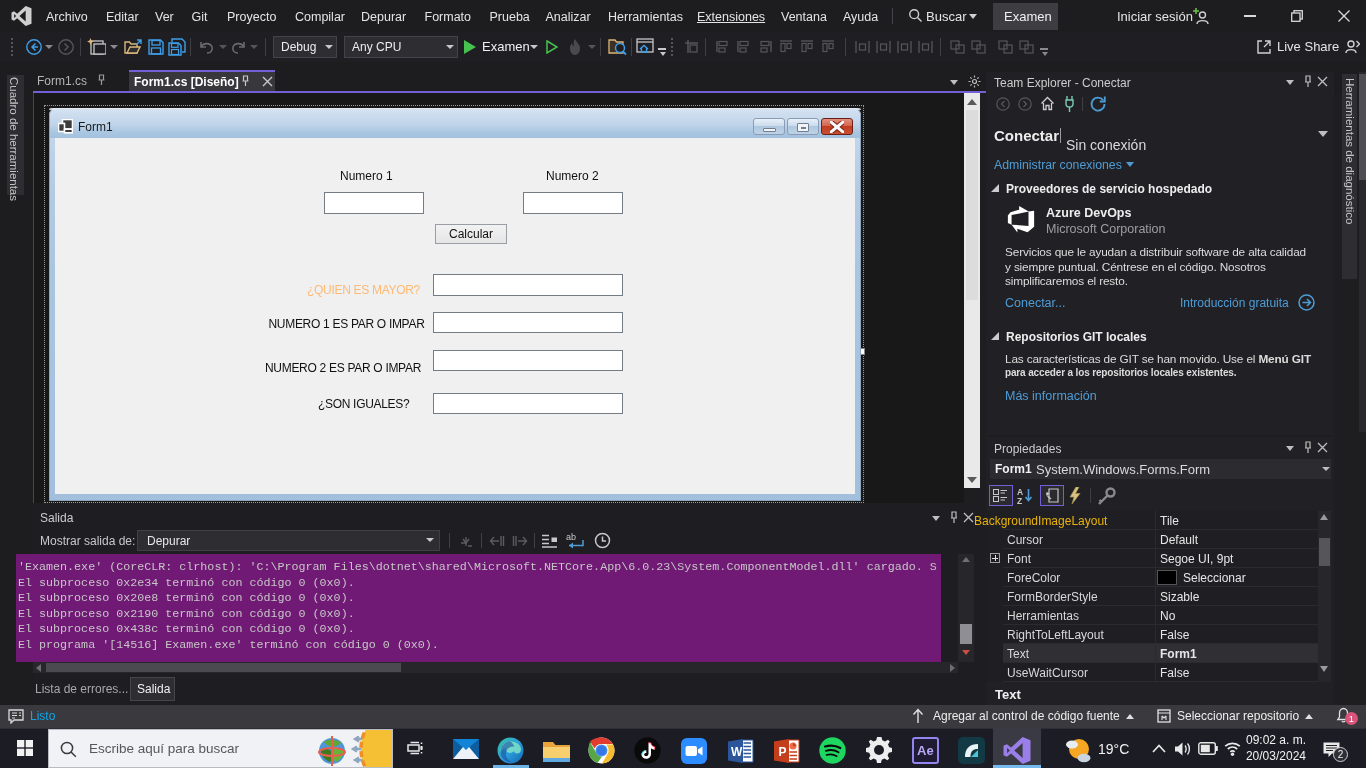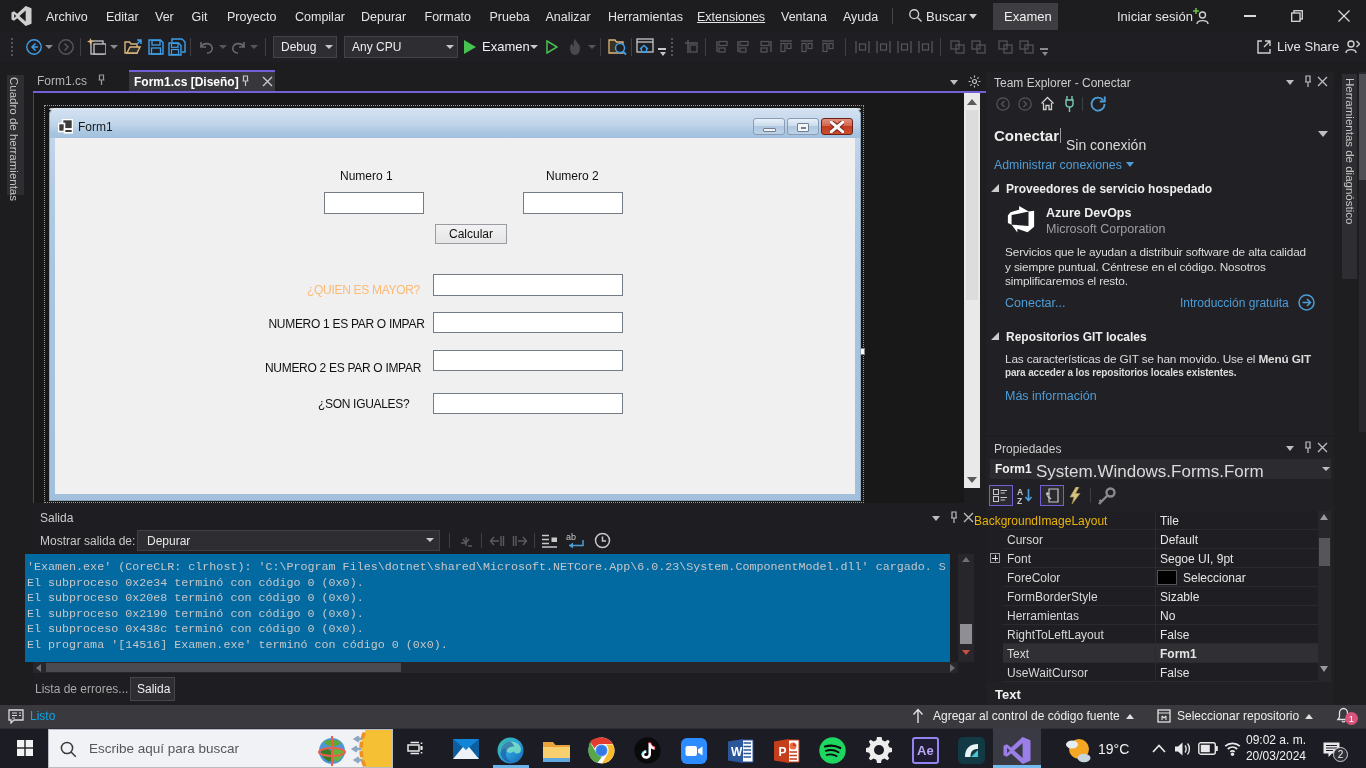--- a/index.html
+++ b/index.html
@@ -370,21 +370,21 @@
 <svg class="abs" style="left:566px;top:532px;" width="20" height="17" viewBox="0 0 20 17">
     <text x="0" y="8" font-size="9" fill="#C8C8C8" font-family="Liberation Sans">ab</text>
     <path d="M3 13.5 L17 13.5 L17 8" stroke="#4E9CD6" stroke-width="1.5" fill="none"></path>
     <path d="M3 13.5 L7 10.5 L7 16.5 Z" fill="#4E9CD6"></path>
   </svg>
 <svg class="abs" style="left:594px;top:532px;" width="17" height="17" viewBox="0 0 17 17">
     <circle cx="8.5" cy="8.5" r="7" fill="none" stroke="#C8C8C8" stroke-width="1.5"></circle>
     <path d="M8.5 4.5 L8.5 9 L12 9" stroke="#C8C8C8" stroke-width="1.5" fill="none"></path>
   </svg>
 
-<div class="abs" style="left:25px;top:554px;width:925px;height:108px;background:#0369a1;overflow:hidden;">
+<div class="abs" style="left:16px;top:554px;width:925px;height:108px;background:#701a75;overflow:hidden;">
   <div style="position:absolute;left:2px;top:6px;font-family:'Liberation Mono',monospace;font-size:11.7px;line-height:15.5px;color:#C6C6C6;white-space:pre;">'Examen.exe' (CoreCLR: clrhost): 'C:\Program Files\dotnet\shared\Microsoft.NETCore.App\6.0.23\System.ComponentModel.dll' cargado. S
 El subproceso 0x2e34 terminó con código 0 (0x0).
 El subproceso 0x20e8 terminó con código 0 (0x0).
 El subproceso 0x2190 terminó con código 0 (0x0).
 El subproceso 0x438c terminó con código 0 (0x0).
 El programa '[14516] Examen.exe' terminó con código 0 (0x0).</div>
 </div>
 
 <div class="abs" style="left:33px;top:662px;width:925px;height:11px;background:#26262B;"></div>
 <div class="abs" style="left:36px;top:664px;width:0;height:0;border-top:4px solid transparent;border-bottom:4px solid transparent;border-right:5px solid #6E6E74;"></div>
@@ -470,21 +470,21 @@
 <div class="abs" style="left:1286px;top:446px;width:0;height:0;border-left:4.5px solid transparent;border-right:4.5px solid transparent;border-top:5px solid #BEBEBE;"></div>
 <svg class="abs" style="left:1302px;top:441px;" width="12" height="13" viewBox="0 0 12 13">
     <path d="M4 1 L8 1 L8 7 L4 7 Z M3 7 L9 7 M6 7 L6 12" stroke="#BEBEBE" stroke-width="1.2" fill="none"></path>
   </svg>
 <svg class="abs" style="left:1317px;top:442px;" width="11" height="11" viewBox="0 0 11 11">
     <path d="M1 1 L10 10 M10 1 L1 10" stroke="#BEBEBE" stroke-width="1.3"></path>
   </svg>
 
 <div class="abs" style="left:990px;top:459px;width:341px;height:20px;background:#2B2B30;"></div>
 <div class="txt" style="left:995px;top:462px;font-size:12px;font-weight:bold;color:#F2F2F2;">Form1</div>
-<div class="txt" style="left:1036px;top:462px;font-size:17px;color:#DADADA;">System.Windows.Forms.Form</div>
+<div class="txt" style="left:1036px;top:462px;font-size:13px;color:#DADADA;">System.Windows.Forms.Form</div>
 <div class="abs" style="left:1322px;top:467px;width:0;height:0;border-left:4px solid transparent;border-right:4px solid transparent;border-top:4.5px solid #BEBEBE;"></div>
 
 <div class="abs" style="left:989px;top:485px;width:24px;height:21px;background:#2A2A2F;border:1px solid #7261D6;"></div>
 <svg class="abs" style="left:993px;top:489px;" width="15" height="13" viewBox="0 0 15 13">
     <rect x="0.5" y="0.5" width="5" height="5" fill="none" stroke="#C8C8C8"></rect>
     <rect x="0.5" y="7.5" width="5" height="5" fill="none" stroke="#C8C8C8"></rect>
     <path d="M7.5 1.5 L14 1.5 M7.5 4 L12 4 M7.5 8.5 L14 8.5 M7.5 11 L12 11" stroke="#C8C8C8"></path>
   </svg>
 <svg class="abs" style="left:1017px;top:487px;" width="17" height="17" viewBox="0 0 17 17">
     <text x="0" y="8" font-size="8.5" fill="#C8C8C8" font-weight="bold" font-family="Liberation Sans">A</text>

